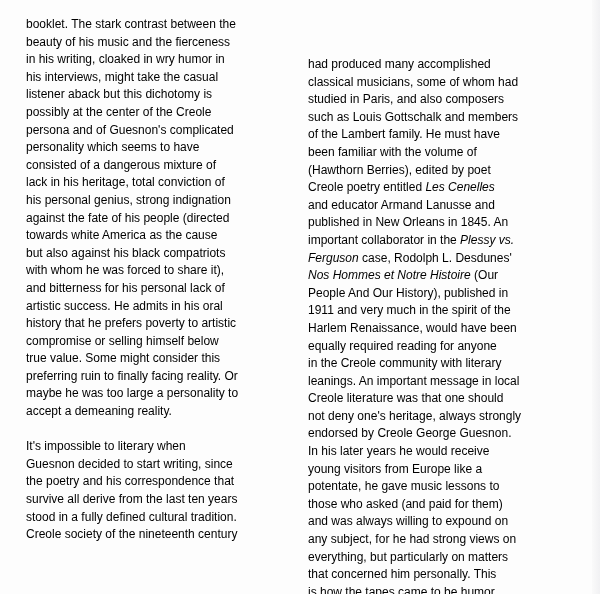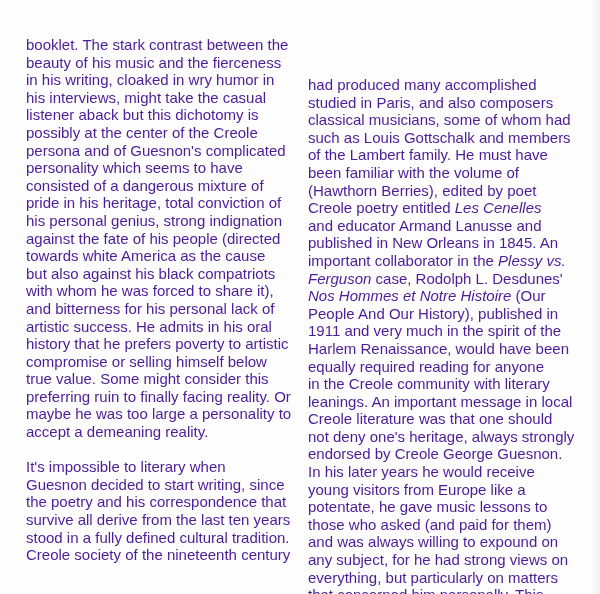--- a/index.html
+++ b/index.html
@@ -24,25 +24,25 @@
     .right-edge {
       position: absolute;
       right: 0;
       top: 0;
       width: 8px;
       height: 594px;
       background: linear-gradient(to right, #fafafa, #f1f1f3);
     }
     .column {
       position: absolute;
-      top: 36px;
+      top: 16px;
       font-family: "Liberation Sans", sans-serif;
-      font-size: 15px;
+      font-size: 12px;
       line-height: 17.6px;
-      color: #4c1d95;
+      color: #000000;
       white-space: nowrap;
     }
     .col-left { left: 26px; }
     .col-right { left: 308px; margin-top: 40px; }
     .line { display: block; height: 17.6px; }
     .blank { display: block; height: 17.6px; }
     i { font-style: italic; }
   </style>
 </head>
 <body>
@@ -54,21 +54,21 @@
     <div id="p1">
         <span class="line">booklet. The stark contrast between the</span>
         <span class="line">beauty of his music and the fierceness</span>
         <span class="line">in his writing, cloaked in wry humor in</span>
         <span class="line">his interviews, might take the casual</span>
         <span class="line">listener aback but this dichotomy is</span>
         <span class="line">possibly at the center of the Creole</span>
         <span class="line">persona and of Guesnon's complicated</span>
         <span class="line">personality which seems to have</span>
         <span class="line">consisted of a dangerous mixture of</span>
-        <span class="line">pride in his heritage, total conviction of</span>
+        <span class="line">lack in his heritage, total conviction of</span>
         <span class="line">his personal genius, strong indignation</span>
         <span class="line">against the fate of his people (directed</span>
         <span class="line">towards white America as the cause</span>
         <span class="line">but also against his black compatriots</span>
         <span class="line">with whom he was forced to share it),</span>
         <span class="line">and bitterness for his personal lack of</span>
         <span class="line">artistic success. He admits in his oral</span>
         <span class="line">history that he prefers poverty to artistic</span>
         <span class="line">compromise or selling himself below</span>
         <span class="line">true value. Some might consider this</span>
@@ -82,22 +82,22 @@
         <span class="line">Guesnon decided to start writing, since</span>
         <span class="line">the poetry and his correspondence that</span>
         <span class="line">survive all derive from the last ten years</span>
         <span class="line">stood in a fully defined cultural tradition.</span>
         <span class="line">Creole society of the nineteenth century</span>
       </div>
   </div>
 
   <div class="column col-right">
     <span class="line">had produced many accomplished</span>
+    <span class="line">classical musicians, some of whom had</span>
     <span class="line">studied in Paris, and also composers</span>
-    <span class="line">classical musicians, some of whom had</span>
     <span class="line">such as Louis Gottschalk and members</span>
     <span class="line">of the Lambert family. He must have</span>
     <span class="line">been familiar with the volume of</span>
     <span class="line">(Hawthorn Berries), edited by poet</span>
     <span class="line"><span>Creole poetry entitled </span><i>Les Cenelles</i></span>
     <span class="line">and educator Armand Lanusse and</span>
     <span class="line">published in New Orleans in 1845. An</span>
     <span class="line"><span>important collaborator in the </span><i>Plessy vs.</i></span>
     <span class="line"><i>Ferguson</i><span> case, Rodolph L. Desdunes'</span></span>
     <span class="line"><i>Nos Hommes et Notre Histoire</i><span> (Our</span></span>

